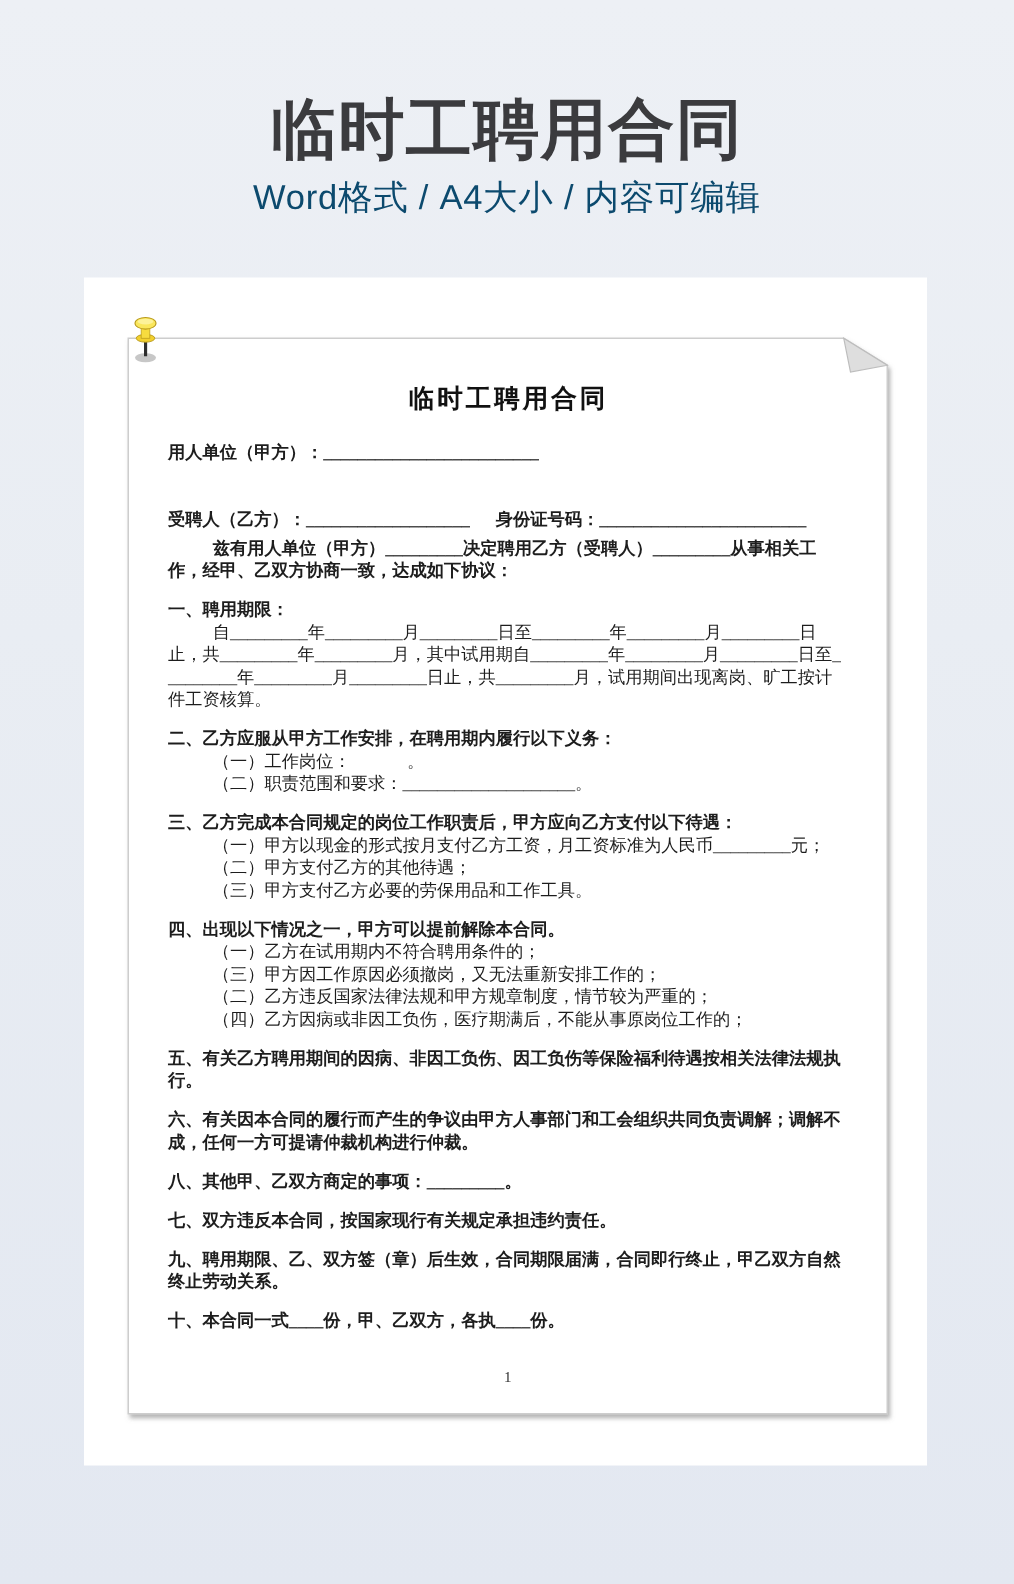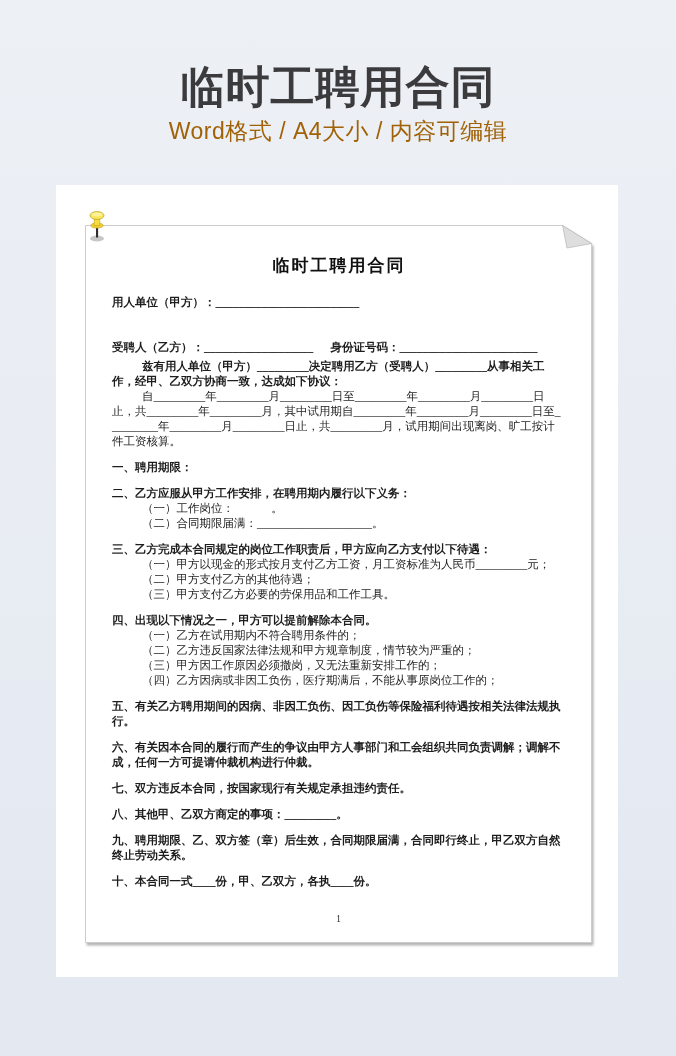--- a/index.html
+++ b/index.html
@@ -9,21 +9,21 @@
     font-family:"Liberation Sans","DejaVu Sans",sans-serif;
   }
   
   .header{position:absolute;top:0;left:0;width:676px;text-align:center;}
   .header .title{
     margin-top:64px;font-size:44px;line-height:1.04;font-weight:700;
     color:#3b3b3e;letter-spacing:1px;
   }
   .header .subtitle{
     margin-top:9px;font-size:23px;line-height:1.1;font-weight:400;
-    color:#a16207;letter-spacing:0.5px;
+    color:#0c4a6e;letter-spacing:0.5px;
   }
   
   .card{
     position:absolute;left:56px;top:185px;width:562px;height:792px;
     background:#ffffff;
   }
   
   .paper-wrap{position:absolute;left:29px;top:40px;width:507px;height:718px;}
   .paper-svg{position:absolute;left:0;top:0;overflow:visible;}
   .doc{
@@ -71,38 +71,38 @@
       <polygon points="0.5,0.5 477.5,0.5 506.5,18.5 506.5,717.5 0.5,717.5" fill="#ffffff" stroke="#cdcdcd" stroke-width="1" filter="url(#pshadow)"></polygon>
       <polygon points="477.5,0.5 506.5,18.5 482,23" fill="#dedede" stroke="#bdbdbd" stroke-width="0.8"></polygon>
     </svg>
 
     <div class="doc">
       <div class="doc-title">临时工聘用合同</div>
       <div>
           <p class="blk bold mb-lg">用人单位（甲方）：_________________________</p>
           <p class="blk bold mb-sm">受聘人（乙方）：___________________      身份证号码：________________________</p>
           <p class="blk bold indent">兹有用人单位（甲方）_________决定聘用乙方（受聘人）_________从事相关工作，经甲、乙双方协商一致，达成如下协议：</p>
+          <p class="blk sec">一、聘用期限：</p>
           <p class="blk indent">自_________年_________月_________日至_________年_________月_________日止，共_________年_________月，其中试用期自_________年_________月_________日至_________年_________月_________日止，共_________月，试用期间出现离岗、旷工按计件工资核算。</p>
-          <p class="blk sec">一、聘用期限：</p>
           <p class="blk sec">二、乙方应服从甲方工作安排，在聘用期内履行以下义务：</p>
           <p class="blk indent">（一）工作岗位：             。</p>
-          <p class="blk indent">（二）合同期限届满：____________________。</p>
+          <p class="blk indent">（二）职责范围和要求：____________________。</p>
           <p class="blk sec">三、乙方完成本合同规定的岗位工作职责后，甲方应向乙方支付以下待遇：</p>
           <p class="blk indent">（一）甲方以现金的形式按月支付乙方工资，月工资标准为人民币_________元；</p>
           <p class="blk indent">（二）甲方支付乙方的其他待遇；</p>
           <p class="blk indent">（三）甲方支付乙方必要的劳保用品和工作工具。</p>
           <p class="blk sec">四、出现以下情况之一，甲方可以提前解除本合同。</p>
           <p class="blk indent">（一）乙方在试用期内不符合聘用条件的；</p>
+          <p class="blk indent">（三）甲方因工作原因必须撤岗，又无法重新安排工作的；</p>
           <p class="blk indent">（二）乙方违反国家法律法规和甲方规章制度，情节较为严重的；</p>
-          <p class="blk indent">（三）甲方因工作原因必须撤岗，又无法重新安排工作的；</p>
           <p class="blk indent">（四）乙方因病或非因工负伤，医疗期满后，不能从事原岗位工作的；</p>
           <p class="blk sec">五、有关乙方聘用期间的因病、非因工负伤、因工负伤等保险福利待遇按相关法律法规执行。</p>
           <p class="blk sec">六、有关因本合同的履行而产生的争议由甲方人事部门和工会组织共同负责调解；调解不成，任何一方可提请仲裁机构进行仲裁。</p>
+          <p class="blk sec">八、其他甲、乙双方商定的事项：_________。</p>
           <p class="blk sec">七、双方违反本合同，按国家现行有关规定承担违约责任。</p>
-          <p class="blk sec">八、其他甲、乙双方商定的事项：_________。</p>
           <p class="blk sec">九、聘用期限、乙、双方签（章）后生效，合同期限届满，合同即行终止，甲乙双方自然终止劳动关系。</p>
           <p class="blk sec">十、本合同一式____份，甲、乙双方，各执____份。</p>
         </div>
     </div>
 
     <div class="page-num">1</div>
   </div>
 
   <svg class="pushpin" viewBox="0 0 22 32">
     <ellipse cx="11" cy="28" rx="7" ry="3" fill="#8f8f8f" opacity="0.5"></ellipse>

